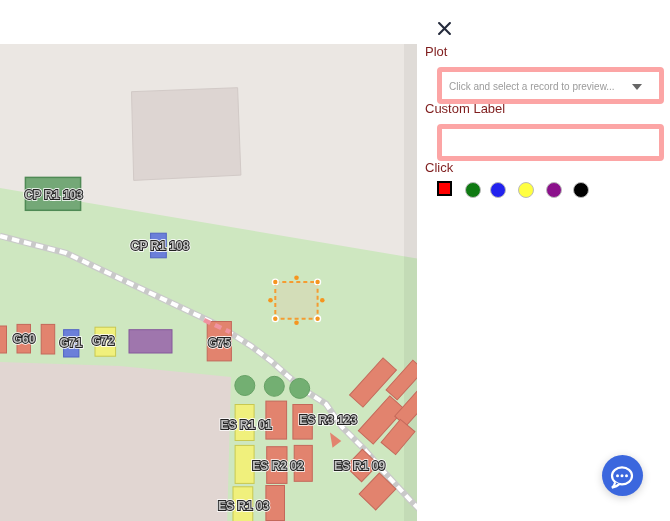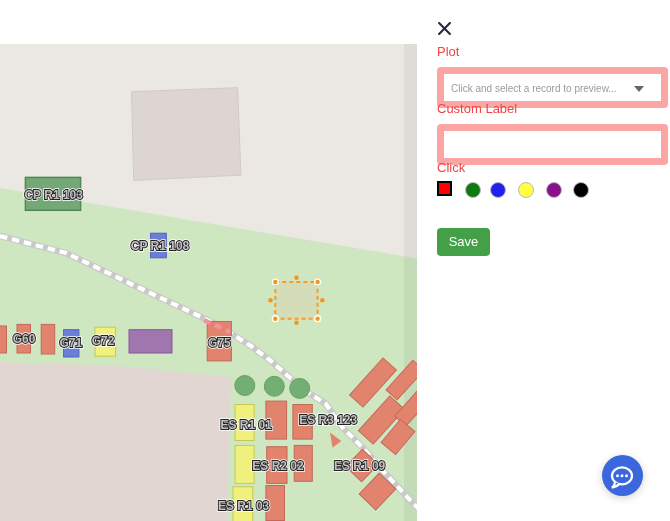--- a/index.html
+++ b/index.html
@@ -1,20 +1,20 @@
 <!DOCTYPE html>
 <html><head>
 <meta charset="utf-8">
 <style>
   html,body{margin:0;padding:0;}
   body{width:670px;height:521px;overflow:hidden;font-family:"Liberation Sans",sans-serif;background:#fff;}
   #map{position:absolute;left:0;top:0;width:417px;height:521px;overflow:hidden;background:#ebe7e3;margin-top:44px;}
   #panel{position:absolute;left:417px;top:0;width:253px;height:521px;background:#fff;}
-  .lbl{position:absolute;left:20px;color:#ef4444;font-size:13px;}
-  .box{position:absolute;left:20px;width:217px;height:27px;border:7px solid #fca5a5;border-radius:4px;background:#fff;}
+  .lbl{position:absolute;left:8px;color:#7f1d1d;font-size:13px;}
+  .box{position:absolute;left:20px;width:217px;height:27px;border:5px solid #fca5a5;border-radius:4px;background:#fff;}
 </style>
 </head>
 <body>
 
 <div id="map">
 <svg width="417" height="521" viewBox="0 0 417 521" xmlns="http://www.w3.org/2000/svg" font-family="Liberation Sans, sans-serif">
 
   <rect x="0" y="0" width="417" height="521" fill="#ebe7e3"></rect>
 
   <polygon points="0,144 420,215 420,521 0,521" fill="#cee7c0"></polygon>
@@ -198,21 +198,20 @@
 
     <span style="position:absolute;left:53px;top:0.5px;width:14px;height:14px;border-radius:50%;background:#2222ee;border:1px solid #bbb;"></span>
 
     <span style="position:absolute;left:81px;top:0.5px;width:14px;height:14px;border-radius:50%;background:#ffff40;border:1px solid #bbb;"></span>
 
     <span style="position:absolute;left:109px;top:0.5px;width:14px;height:14px;border-radius:50%;background:#8b108b;border:1px solid #bbb;"></span>
 
     <span style="position:absolute;left:135.5px;top:0.5px;width:14px;height:14px;border-radius:50%;background:#000;border:1px solid #bbb;"></span>
   </div>
 
-  <div style="position:absolute;left:20px;top:228px;width:53px;height:28px;background:#43a047;border-radius:4px;color:#fff;font-size:13px;line-height:28px;text-align:center;">Save</div>
 </div>
 
 <div style="position:absolute;left:602px;top:455px;width:41px;height:41px;border-radius:50%;background:#3b67de;box-shadow:0 2px 8px rgba(0,0,0,0.18);">
   <svg width="41" height="41" viewBox="0 0 41 41">
     <g stroke="#fff" stroke-width="2.2" fill="none">
       <ellipse cx="20" cy="20.8" rx="10" ry="8.5"></ellipse>
       <path d="M13.2,27.2 Q12.4,31 9.9,32.6 Q15,31.7 17.4,28.8" fill="#3b67de"></path>
     </g>
     <g fill="#fff">
       <circle cx="15.5" cy="20.8" r="1.5"></circle>

